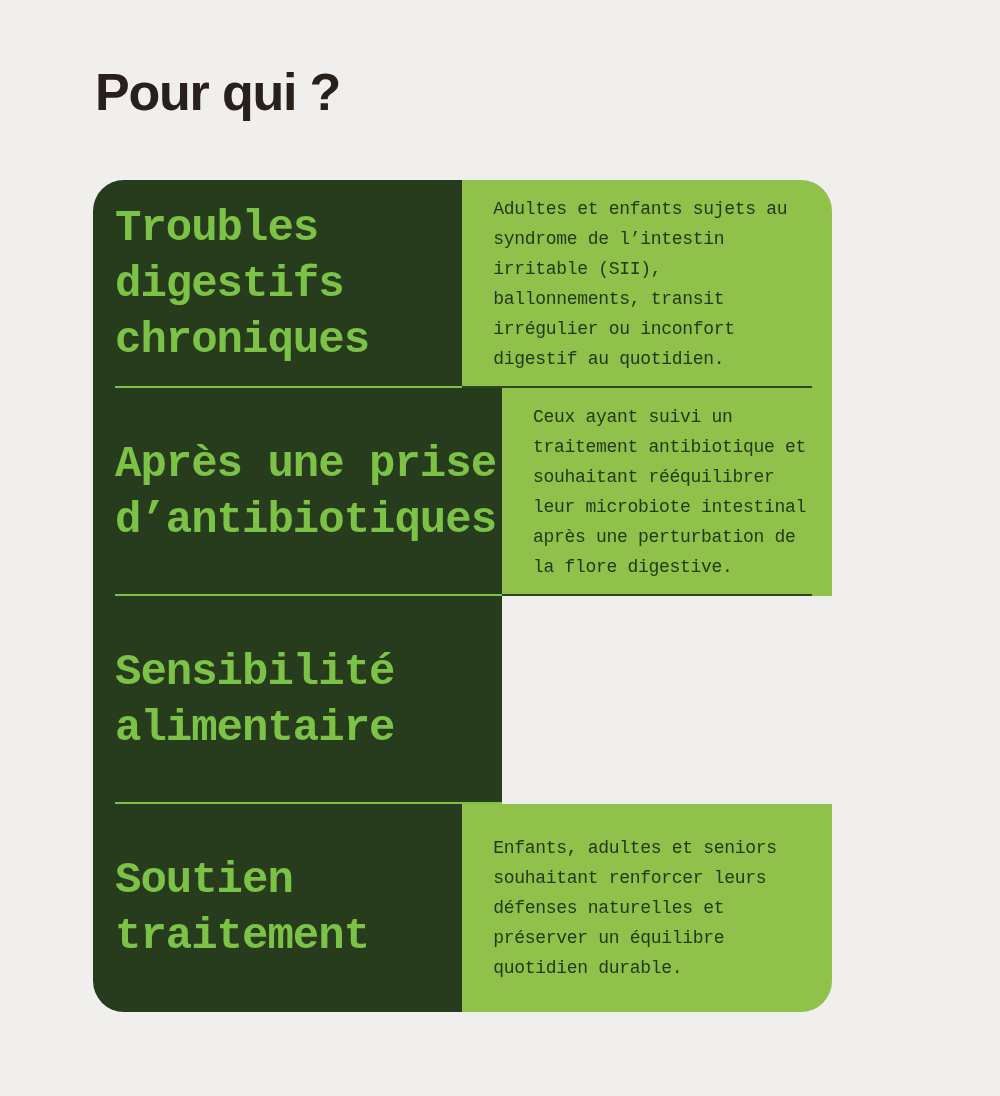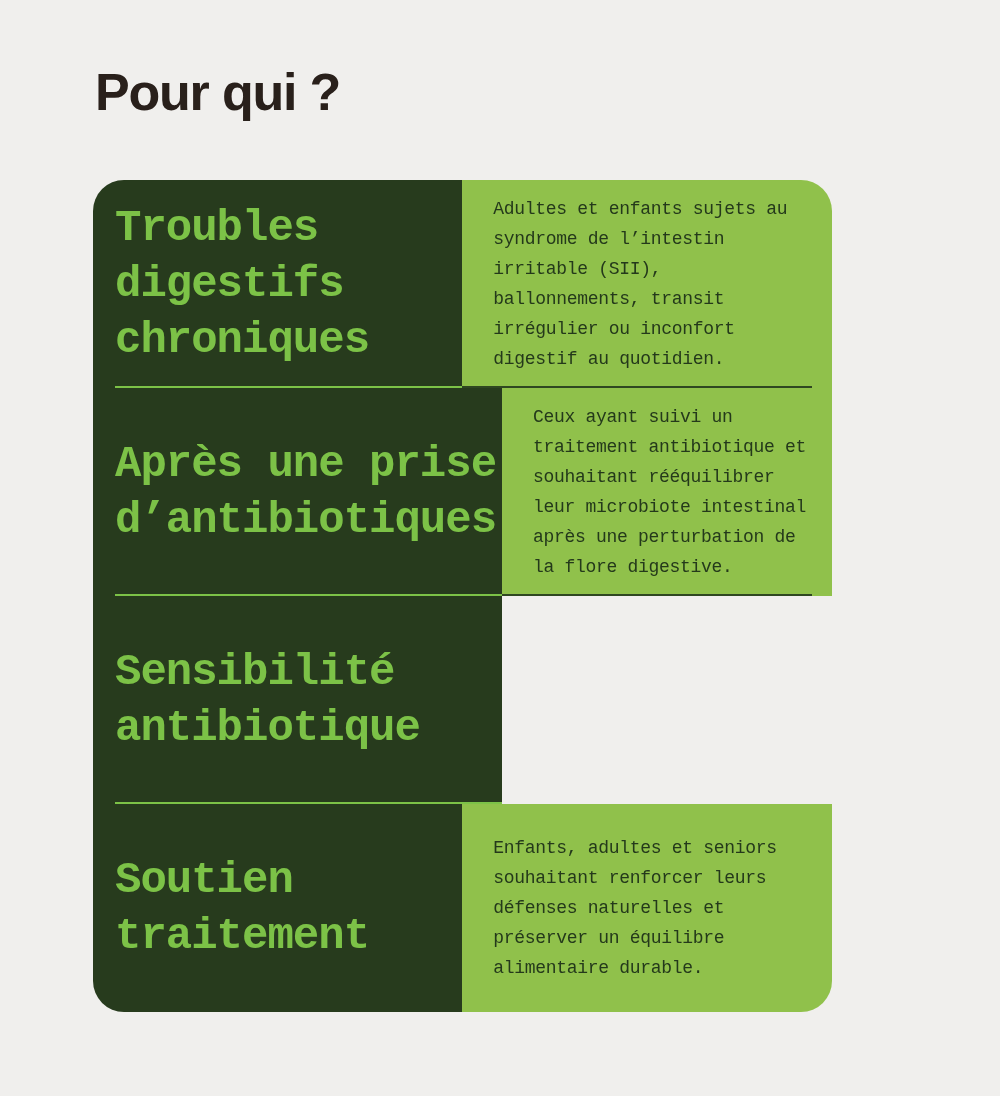--- a/index.html
+++ b/index.html
@@ -120,25 +120,25 @@
       <div class="cell heading-cell">
         <div class="heading">Après une prise d’antibiotiques</div>
       </div>
       <div class="cell desc-cell">
         <p class="desc">Ceux ayant suivi un traitement antibiotique et souhaitant rééquilibrer leur microbiote intestinal après une perturbation de la flore digestive.</p>
       </div>
     </div>
 
     <div class="row">
       <div class="cell heading-cell">
-        <div class="heading">Sensibilité antibiotique</div>
+        <div class="heading">Sensibilité alimentaire</div>
       </div>
     </div>
 
     <div class="row">
       <div class="cell heading-cell">
         <div class="heading">Soutien traitement</div>
       </div>
       <div class="cell desc-cell">
-        <p class="desc">Enfants, adultes et seniors souhaitant renforcer leurs défenses naturelles et préserver un équilibre alimentaire durable.</p>
+        <p class="desc">Enfants, adultes et seniors souhaitant renforcer leurs défenses naturelles et préserver un équilibre quotidien durable.</p>
       </div>
     </div>
   </div>
 
 </body></html>

